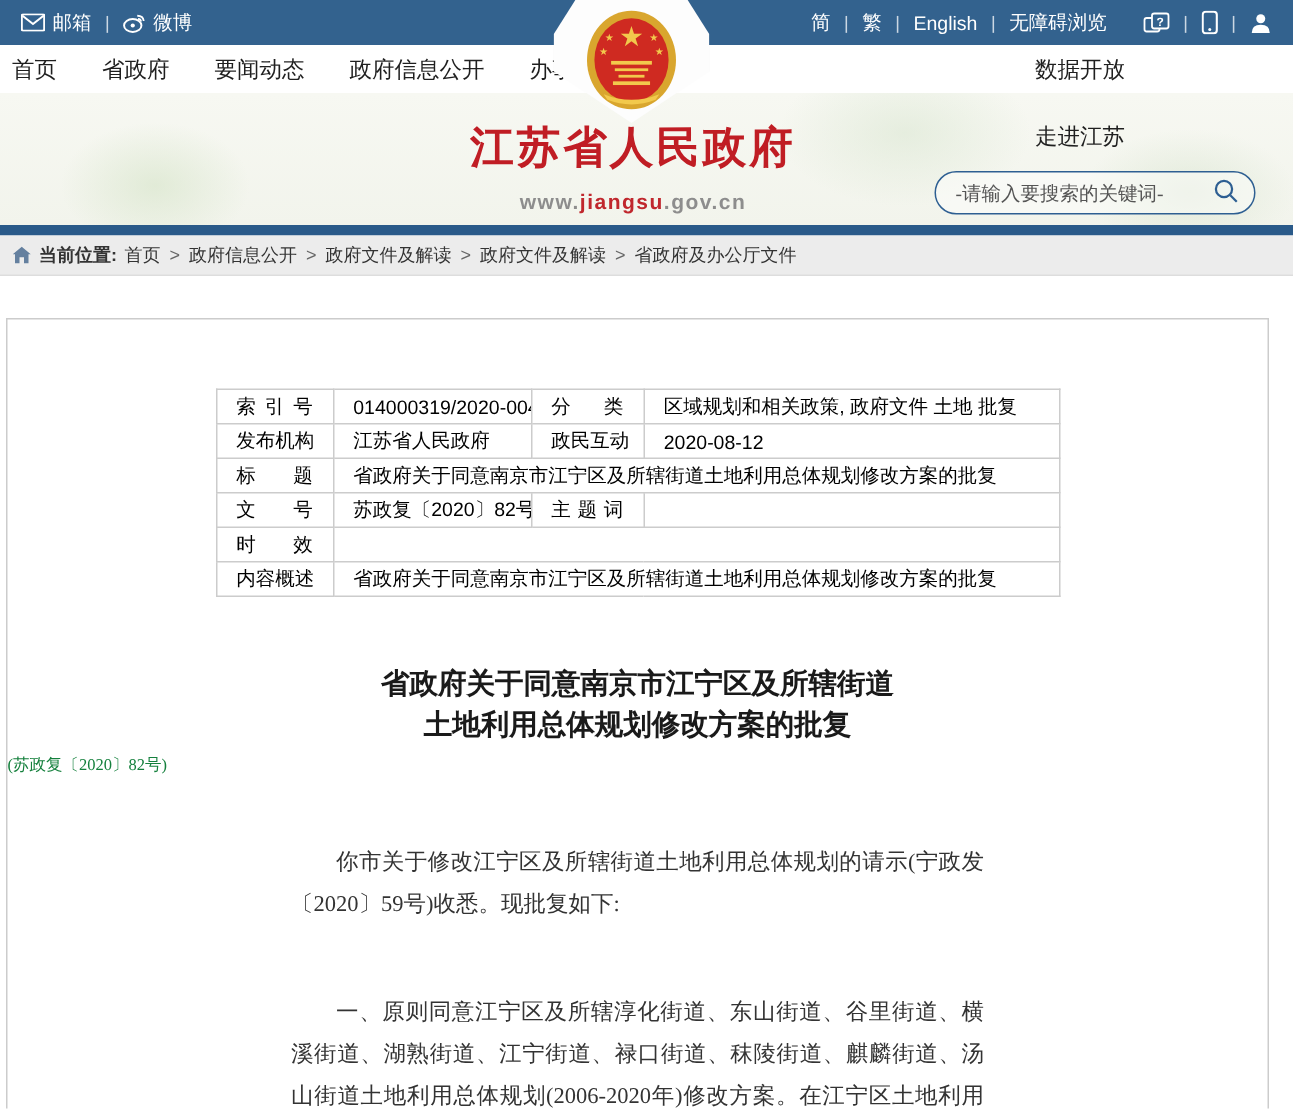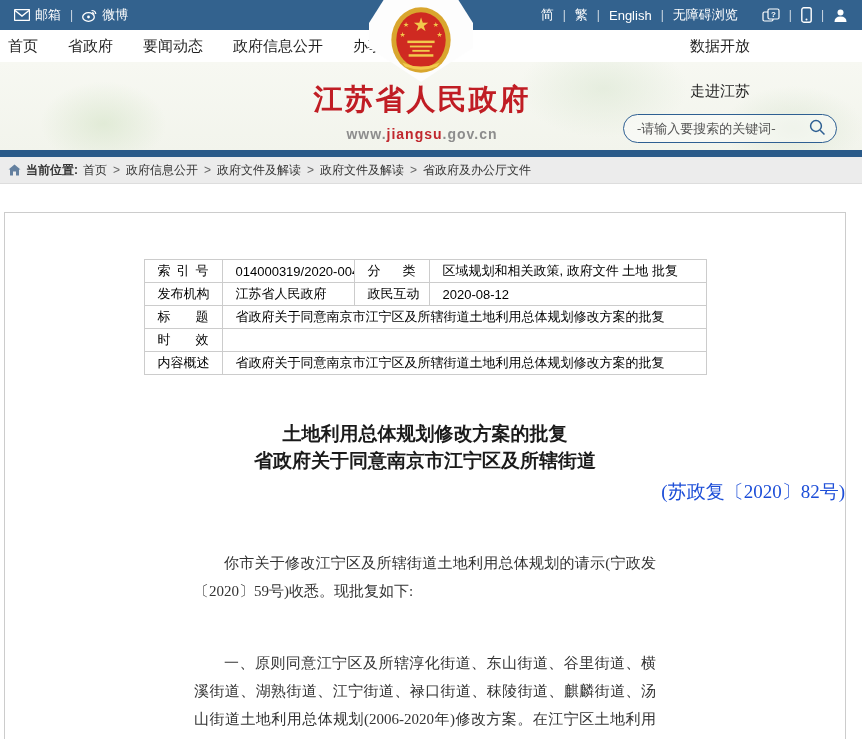--- a/index.html
+++ b/index.html
@@ -97,22 +97,22 @@
   }
   td.lbl-spread { text-align:justify; text-align-last:justify; }
   td.lbl-center { text-align:center; }
 
   .doc-title {
     margin:45px auto 0; text-align:center; color:#1a1a1a;
     font-family:"Liberation Serif","DejaVu Serif",serif;
     font-weight:bold; font-size:19px; line-height:27px;
   }
   .doc-number {
-    text-align:right; margin-top:5px; color:#1d4ed8;
-    font-family:"Liberation Serif","DejaVu Serif",serif; font-size:19px;
+    text-align:left; margin-top:5px; color:#15803d;
+    font-family:"Liberation Serif","DejaVu Serif",serif; font-size:11px;
   }
 
   .article {
     width:462px; margin:27px auto 0; color:#333;
     font-family:"Liberation Serif","DejaVu Serif",serif;
     font-size:15px; line-height:28px; text-align:justify;
   }
   .article p { margin:0; }
   .article p.indent { text-indent:2em;margin-top:44px; }
 </style>
@@ -275,33 +275,39 @@
         <td class="lbl-center">发布机构</td>
         <td>江苏省人民政府</td>
         <td class="lbl-center">政民互动</td>
         <td>2020-08-12</td>
       </tr>
       <tr>
         <td class="lbl-spread">标题</td>
         <td colspan="3">省政府关于同意南京市江宁区及所辖街道土地利用总体规划修改方案的批复</td>
       </tr>
       <tr>
+        <td class="lbl-spread">文号</td>
+        <td>苏政复〔2020〕82号</td>
+        <td class="lbl-spread">主题词</td>
+        <td></td>
+      </tr>
+      <tr>
         <td class="lbl-spread">时效</td>
         <td colspan="3"></td>
       </tr>
       <tr>
         <td class="lbl-center">内容概述</td>
         <td colspan="3">省政府关于同意南京市江宁区及所辖街道土地利用总体规划修改方案的批复</td>
       </tr>
     </tbody>
       </table>
 
     <div class="doc-title">
+      <div>省政府关于同意南京市江宁区及所辖街道</div>
       <div>土地利用总体规划修改方案的批复</div>
-      <div>省政府关于同意南京市江宁区及所辖街道</div>
     </div>
     <div class="doc-number">(苏政复〔2020〕82号)</div>
 
     <div class="article">
       <p class="indent">你市关于修改江宁区及所辖街道土地利用总体规划的请示(宁政发〔2020〕59号)收悉。现批复如下:</p>
       <p class="indent">一、原则同意江宁区及所辖淳化街道、东山街道、谷里街道、横溪街道、湖熟街道、江宁街道、禄口街道、秣陵街道、麒麟街道、汤山街道土地利用总体规划(2006-2020年)修改方案。在江宁区土地利用总体规划(2006-2020年)确定的耕地保有量和永久基本农田面积不减少、建设用地规模增加1197.4666公顷(省内增减挂钩节余指标流转增加建设用地规模指标795.3999公顷,市内调剂增加建设用地规模指标333.3334公顷,省以上重大基础设施项目补助下达建设用地</p>
     </div>
 
   </div>
 </div>

